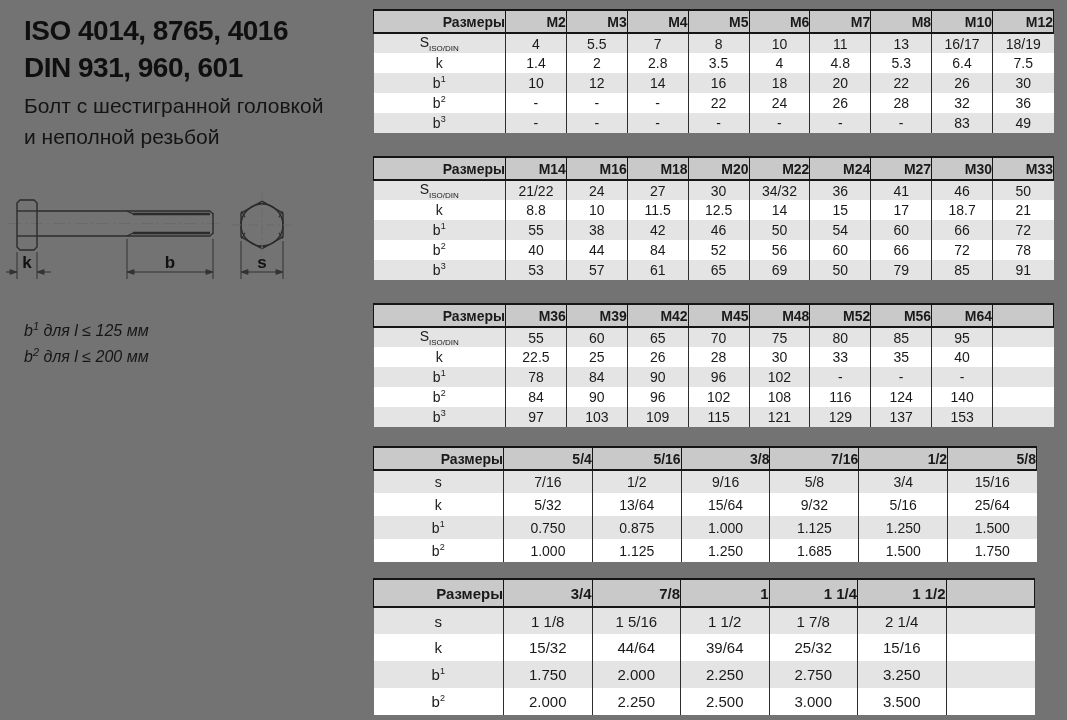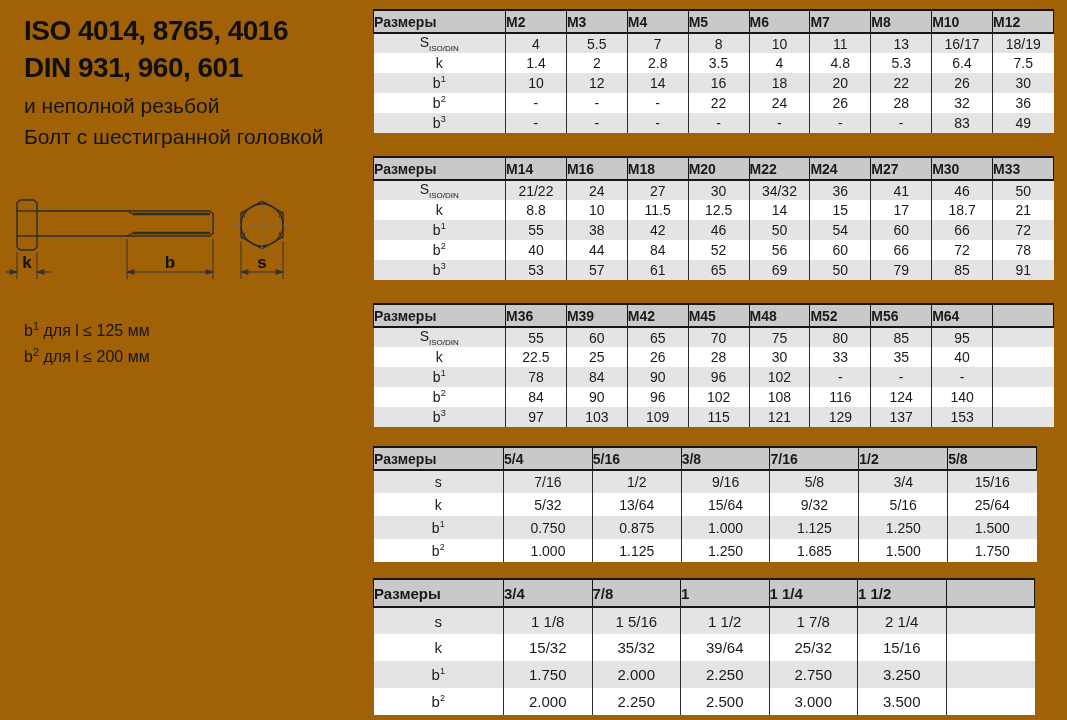--- a/index.html
+++ b/index.html
@@ -1,37 +1,37 @@
 <!DOCTYPE html>
 <html><head>
 <meta charset="utf-8">
 <style>
   * { margin:0; padding:0; box-sizing:border-box; }
   html,body { background:#ffffff; }
   body { font-family:"Liberation Sans", sans-serif; color:#1c1c1c; }
-  .canvas { position:relative; width:1067px; height:720px; background:#a16207; overflow:hidden; }
+  .canvas { position:relative; width:1067px; height:720px; background:#737373; overflow:hidden; }
 
   
   .title-block { position:absolute; left:24px; top:12px; }
   .title-line { font-weight:bold; font-size:28px; line-height:37px; letter-spacing:-0.5px; color:#0f0f0f; white-space:nowrap; }
   .subtitle-block { position:absolute; left:24px; top:90px; }
   .subtitle-line { font-size:21px; line-height:31px; color:#141414; white-space:nowrap; }
 
   .footnotes { position:absolute; left:24px; top:318px; font-size:16px; color:#161616; }
-  .footnote { line-height:26px; white-space:nowrap; }
+  .footnote { line-height:26px; white-space:nowrap;font-style:italic; }
   .footnote sup { font-size:11px; line-height:1; }
 
   
   svg.drawing { position:absolute; left:6px; top:183px; }
   .dimlabel { font-family:"Liberation Sans", sans-serif; font-weight:bold; font-size:17px; fill:#111; }
 
   
   table.data { position:absolute; border-collapse:collapse; table-layout:fixed; color:#1a1a1a; }
   table.data thead th {
-    background:#c9c9c9; font-weight:bold; text-align:left; padding:0;
+    background:#c9c9c9; font-weight:bold; text-align:right; padding:0;
     border:1.5px solid #151515; border-top-width:2.6px; border-bottom-width:2.8px;
   }
   table.data tbody th, table.data tbody td { font-weight:normal; text-align:center; padding:0; }
   table.data tbody th:not(:first-child), table.data tbody td { border-left:1.4px solid #2d2d2d; }
   table.data tbody tr:nth-child(odd)  { background:#e4e4e4; }
   table.data tbody tr:nth-child(even) { background:#ffffff; }
   table.data sup { font-size:9px; line-height:1; }
   table.data sub { font-size:8px; line-height:1; }
 
   .grp-m { width:681px; font-size:14px; }
@@ -59,22 +59,22 @@
 <body>
 
 <div class="canvas">
 
   <div class="title-block">
     <div class="title-line">ISO 4014, 8765, 4016</div>
     <div class="title-line">DIN 931, 960, 601</div>
   </div>
 
   <div class="subtitle-block">
+    <div class="subtitle-line">Болт с шестигранной головкой</div>
     <div class="subtitle-line">и неполной резьбой</div>
-    <div class="subtitle-line">Болт с шестигранной головкой</div>
   </div>
 
   <svg class="drawing" width="352" height="142" viewBox="0 0 352 142">
 
     <line x1="3" y1="40.5" x2="217" y2="40.5" stroke="#6a6a6a" stroke-width="1" stroke-dasharray="12,4,2,4"></line>
 
     <g stroke="#2b2b2b" stroke-width="1.4" fill="none">
       <path d="M14,17 L28,17 L31,20 L31,64 L28,67 L14,67 L11,64 L11,20 Z"></path>
       <line x1="11" y1="28" x2="31" y2="28"></line>
       <line x1="11" y1="53" x2="31" y2="53"></line>
@@ -447,21 +447,21 @@
           <td>1 1/8</td>
           <td>1 5/16</td>
           <td>1 1/2</td>
           <td>1 7/8</td>
           <td>2 1/4</td>
           <td></td>
         </tr>
         <tr>
           <th>k</th>
           <td>15/32</td>
-          <td>35/32</td>
+          <td>44/64</td>
           <td>39/64</td>
           <td>25/32</td>
           <td>15/16</td>
           <td></td>
         </tr>
         <tr>
           <th>b<sup>1</sup></th>
           <td>1.750</td>
           <td>2.000</td>
           <td>2.250</td>

